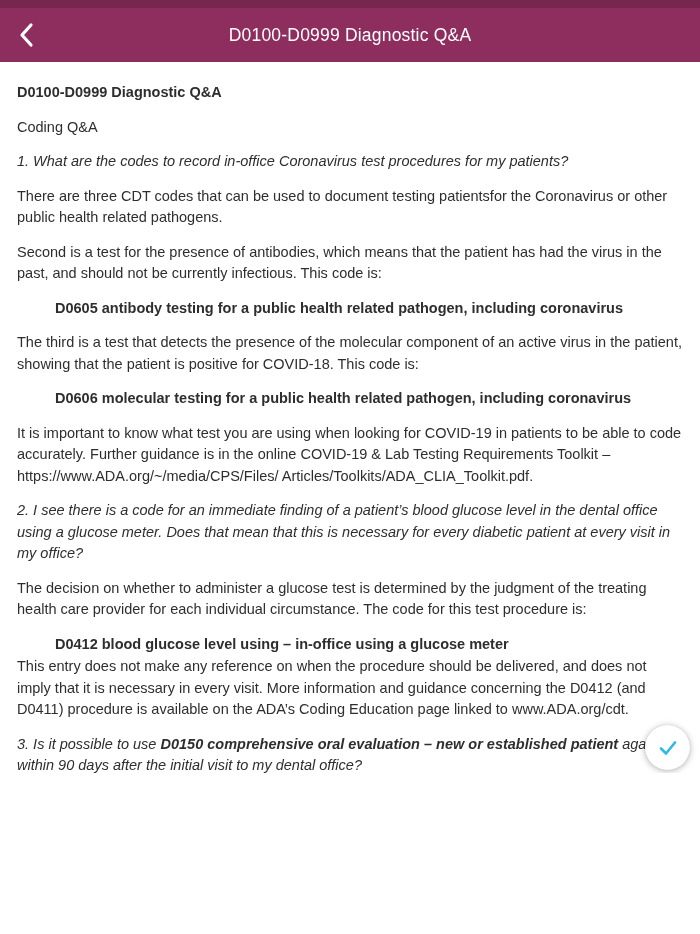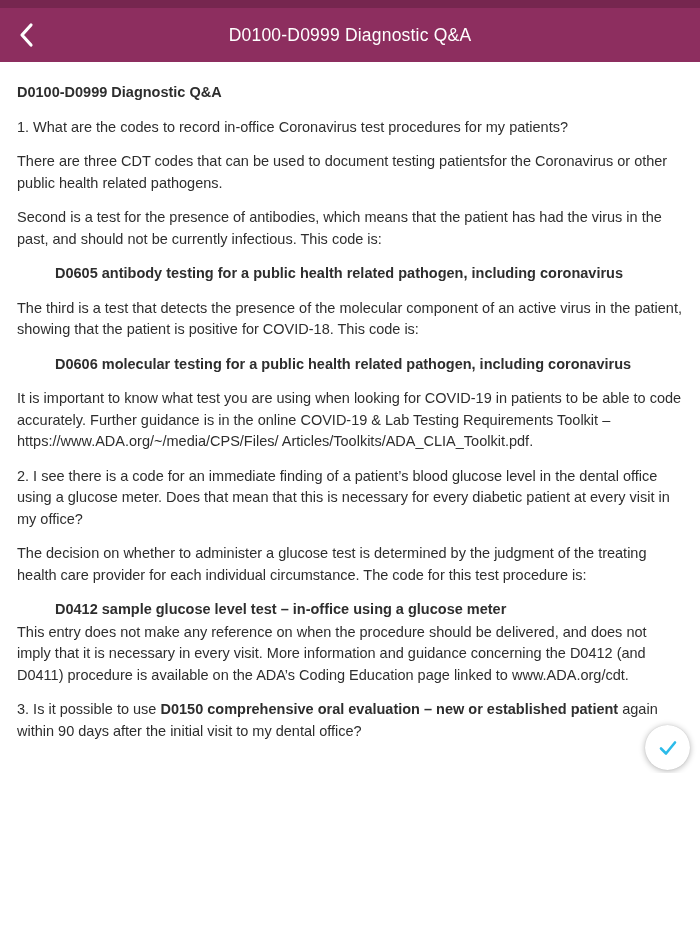--- a/index.html
+++ b/index.html
@@ -33,21 +33,21 @@
   }
   .content {
     padding: 20px 17px 0 17px;
     color: #2E2E2E;
     font-size: 14.5px;
     line-height: 21.5px;
   }
   .blk { margin: 0 0 13px 0; }
   .blk span { white-space: pre-wrap; }
   .blk.heading { font-weight: bold; }
-  .blk.question { }
+  .blk.question { font-style: italic; }
   .blk.code { font-weight: bold; margin-left: 38px; }
   .blk.code.tight { margin-bottom: 1px; }
   .blk.code-desc { margin-left: 38px; }
   .seg-bold { font-weight: bold; }
   .fab {
     position: absolute; right: 10px; bottom: 3px;
     width: 45px; height: 45px; border-radius: 50%;
     background: #ffffff; border: none; cursor: pointer;
     box-shadow: 0 1px 6px rgba(0,0,0,.30), 0 0 1px rgba(0,0,0,.15);
     display: flex; align-items: center; justify-content: center;
@@ -67,30 +67,31 @@
         <svg width="22" height="26" viewBox="0 0 22 26">
           <path d="M15 3 L6 13 L15 23" stroke="#ffffff" stroke-width="3.2" fill="none" stroke-linecap="round" stroke-linejoin="round"></path>
         </svg>
       </span>
     </button>
     <div class="header-title">D0100-D0999 Diagnostic Q&amp;A</div>
   </div>
 
   <div class="content">
       <p class="blk heading"><span>D0100-D0999 Diagnostic Q&amp;A</span></p>
+      <p class="blk plain"><span>Coding Q&amp;A</span></p>
       <p class="blk question"><span>1. What are the codes to record in-office Coronavirus test procedures for my patients?</span></p>
       <p class="blk plain"><span>There are three CDT codes that can be used to document testing patientsfor the Coronavirus or other public health related pathogens.</span></p>
       <p class="blk plain"><span>Second is a test for the presence of antibodies, which means that the patient has had the virus in the past, and should not be currently infectious. This code is:</span></p>
       <p class="blk code"><span>D0605 antibody testing for a public health related pathogen, including coronavirus</span></p>
       <p class="blk plain"><span>The third is a test that detects the presence of the molecular component of an active virus in the patient, showing that the patient is positive for COVID-18. This code is:</span></p>
       <p class="blk code"><span>D0606 molecular testing for a public health related pathogen, including coronavirus</span></p>
       <p class="blk plain"><span>It is important to know what test you are using when looking for COVID-19 in patients to be able to code accurately. Further guidance is in the online COVID-19 &amp; Lab Testing Requirements Toolkit – https://www.ADA.org/~/media/CPS/Files/ Articles/Toolkits/ADA_CLIA_Toolkit.pdf.</span></p>
       <p class="blk question"><span>2. I see there is a code for an immediate finding of a patient’s blood glucose level in the dental office using a glucose meter. Does that mean that this is necessary for every diabetic patient at every visit in my office?</span></p>
       <p class="blk plain"><span>The decision on whether to administer a glucose test is determined by the judgment of the treating health care provider for each individual circumstance. The code for this test procedure is:</span></p>
-      <p class="blk code tight"><span>D0412 sample glucose level test – in-office using a glucose meter</span></p>
+      <p class="blk code tight"><span>D0412 blood glucose level using – in-office using a glucose meter</span></p>
       <p class="blk plain"><span>This entry does not make any reference on when the procedure should be delivered, and does not imply that it is necessary in every visit. More information and guidance concerning the D0412 (and D0411) procedure is available on the ADA’s Coding Education page linked to www.ADA.org/cdt.</span></p>
       <p class="blk question"><span>3. Is it possible to use </span><span class="seg-bold">D0150 comprehensive oral evaluation – new or established patient</span><span> again within 90 days after the initial visit to my dental office?</span></p>
     </div>
 
   <button class="fab" aria-label="Done">
     <span>
       <svg width="26" height="26" viewBox="0 0 26 26">
         <path d="M6 13.5 L11 18.5 L20 7.5" stroke="#2CBBE9" stroke-width="2.6" fill="none" stroke-linecap="round" stroke-linejoin="round"></path>
       </svg>
     </span>

